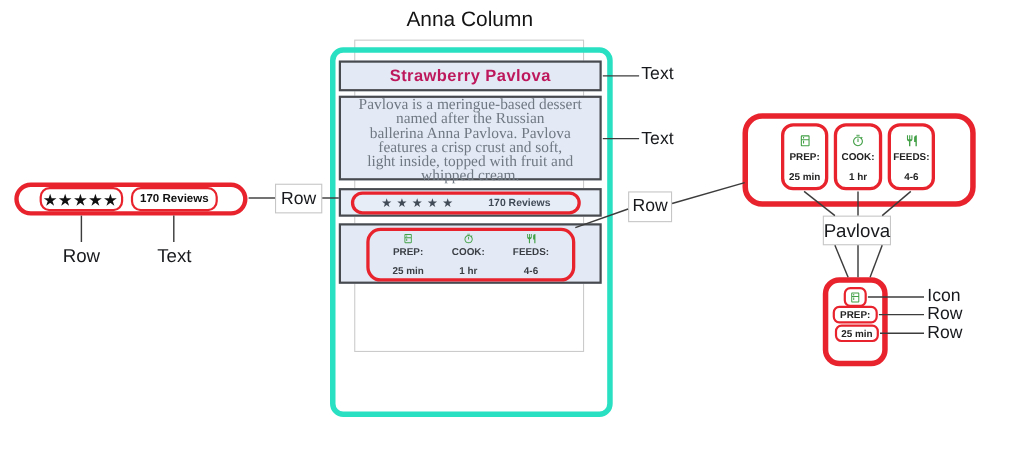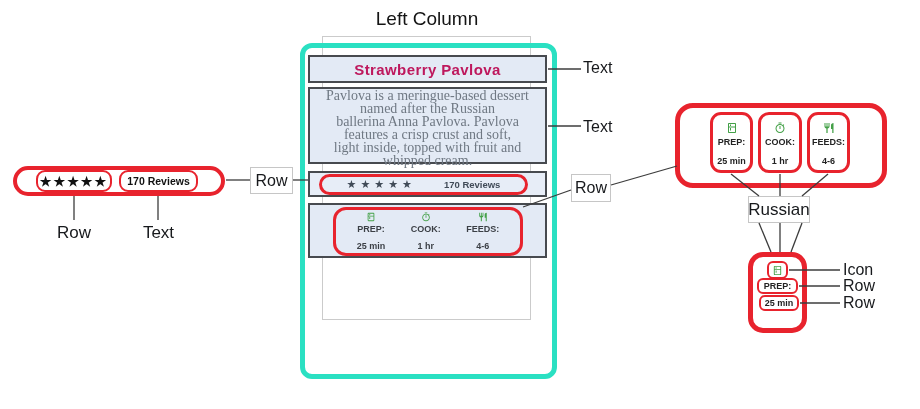--- a/index.html
+++ b/index.html
@@ -44,21 +44,21 @@
   .tag{border:2.5px solid #e8232d;border-radius:6px;background:#fff;display:flex;
        align-items:center;justify-content:center;font-size:9px;font-weight:bold;color:#232323;}
   svg.lines{position:absolute;left:0;top:0;pointer-events:none;}
   svg.lines line{stroke:#3c3c3c;stroke-width:1.3;}
 </style>
 </head>
 <body>
 
 <div class="stage">
 
-  <div class="abs heading" style="left:322px;top:8px;width:210px;">Left Column</div>
+  <div class="abs heading" style="left:322px;top:8px;width:210px;">Anna Column</div>
 
   <div class="abs faint-box" style="left:322px;top:36px;width:209px;height:284px;"></div>
 
   <div class="abs cyan-box" style="left:300px;top:43px;width:257px;height:336px;"></div>
 
   <div class="abs panel title-box" style="left:308px;top:55px;width:239px;height:28px;">Strawberry Pavlova</div>
 
   <div class="abs panel desc-box" style="left:308px;top:87px;width:239px;height:77px;">Pavlova is a meringue-based dessert
 named after the Russian
 ballerina Anna Pavlova. Pavlova
@@ -131,21 +131,21 @@
     <span class="fc-value">1 hr</span>
   </div>
   <div class="abs fact-card" style="left:807px;top:112px;width:43px;height:61px;">
     <svg width="12" height="12" viewBox="0 0 24 24">
         <path fill="#43a047" d="M11 9H9V2H7v7H5V2H3v7c0 2.12 1.66 3.84 3.75 3.97V22h2.5v-9.03C11.34 12.84 13 11.12 13 9V2h-2v7zm5-3v8h2.5v8H21V2c-2.76 0-5 2.24-5 4z"></path>
       </svg>
     <span class="fc-label">FEEDS:</span>
     <span class="fc-value">4-6</span>
   </div>
 
-  <div class="abs boxed-label" style="left:748px;top:196px;width:62px;height:27px;font-size:17px;">Russian</div>
+  <div class="abs boxed-label" style="left:748px;top:196px;width:62px;height:27px;font-size:17px;">Pavlova</div>
 
   <div class="abs big-red-2" style="left:748px;top:252px;width:59px;height:81px;border-radius:15px;"></div>
   <div class="abs tag" style="left:767px;top:261px;width:21px;height:18px;">
     <svg width="11" height="11" viewBox="0 0 24 24">
         <path fill="#43a047" d="M18 2H6c-1.1 0-2 .9-2 2v16c0 1.1.9 2 2 2h12c1.1 0 2-.9 2-2V4c0-1.1-.9-2-2-2zm0 18H6v-9h12v9zm0-11H6V4h12v5zM8 5h2v3H8zm0 7h2v5H8z"></path>
       </svg>
   </div>
   <div class="abs tag" style="left:757px;top:278px;width:41px;height:16px;">PREP:</div>
   <div class="abs tag" style="left:759px;top:295px;width:40px;height:16px;">25 min</div>
 

